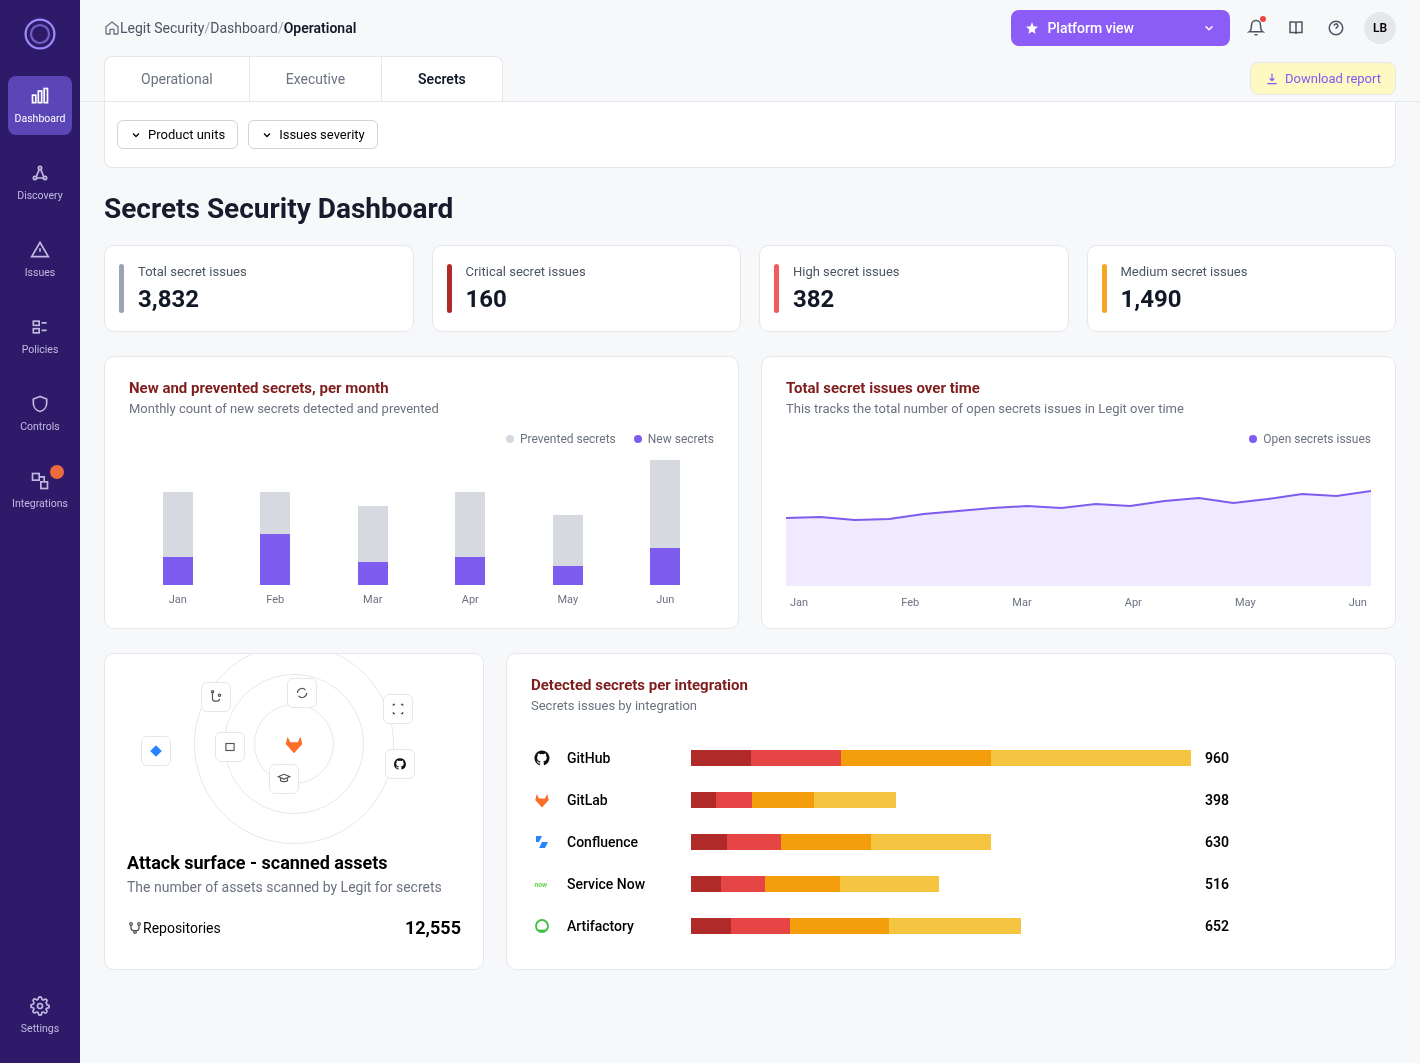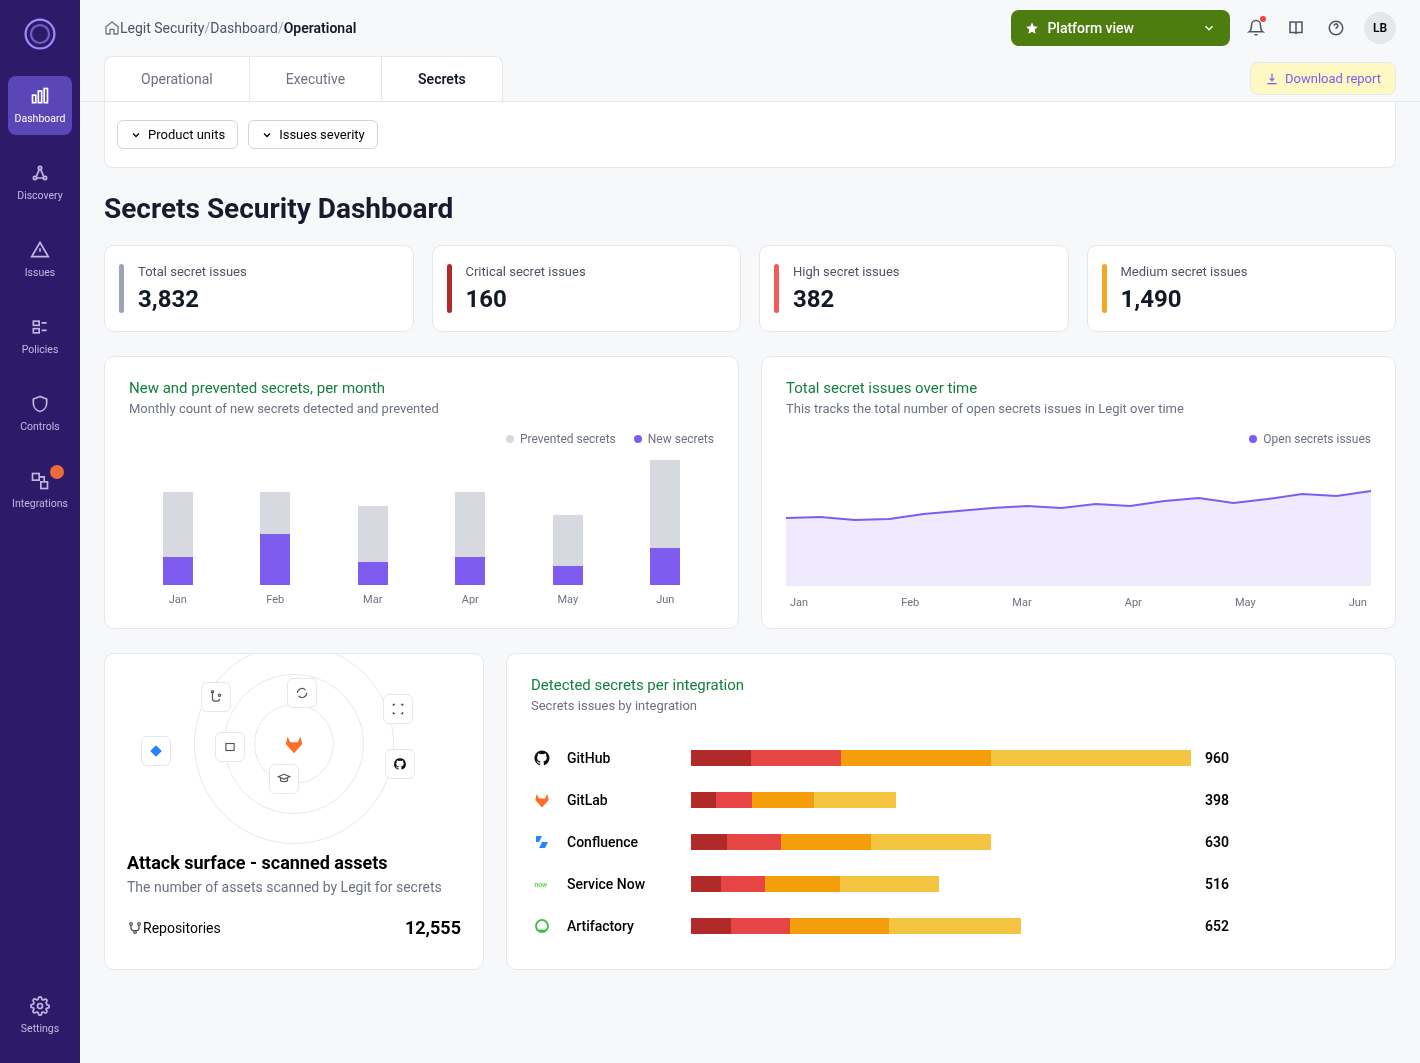--- a/index.html
+++ b/index.html
@@ -14,21 +14,21 @@
   .nav-spacer { flex: 1; }
   .badge { position: absolute; top: 4px; right: 8px; width: 14px; height: 14px; background: #ec6b3e; border-radius: 50%; font-size: 8px; display:flex;align-items:center;justify-content:center;color:#fff;}
   
   
   .main { flex: 1; display: flex; flex-direction: column; overflow: hidden; }
   .topbar { height: 56px; display: flex; align-items: center; padding: 0 24px; background: #f7f8fa; }
   .breadcrumb { display: flex; align-items: center; gap: 0; font-size: 14px; color: #4b5563; }
   .breadcrumb .sep { color: #9ca3af; }
   .breadcrumb .current { color: #111827; font-weight: 600; }
   .top-spacer { flex: 1; }
-  .platform-btn { background: #4d7c0f; color: #fff; border: none; border-radius: 8px; padding: 0 14px; height: 36px; display: flex; align-items: center; gap: 8px; font-size: 14px; font-weight: 500; cursor: pointer; }
+  .platform-btn { background: #8b5cf6; color: #fff; border: none; border-radius: 8px; padding: 0 14px; height: 36px; display: flex; align-items: center; gap: 8px; font-size: 14px; font-weight: 500; cursor: pointer; }
   .platform-btn svg { width: 14px; height: 14px; }
   .icon-btn { width: 28px; height: 28px; display: flex; align-items: center; justify-content: center; margin-left: 12px; color: #4b5563; cursor: pointer; position: relative; }
   .icon-btn .dot { position: absolute; top: 2px; right: 4px; width: 6px; height: 6px; background: #ef4444; border-radius: 50%; }
   .avatar { width: 32px; height: 32px; border-radius: 50%; background: #e5e7eb; display: flex; align-items: center; justify-content: center; font-size: 12px; font-weight: 600; margin-left: 14px; cursor: pointer; }
   
   .tabs-wrap { display:flex; align-items: stretch; border-bottom: 1px solid #e5e7eb; background:#f7f8fa; }
   .tabs { display: flex; background: #fff; border: 1px solid #e5e7eb; border-bottom: none; border-top-left-radius:8px; border-top-right-radius:8px; margin-left:24px;}
   .tab { padding: 14px 36px; font-size: 14px; color: #6b7280; cursor: pointer; border-right:1px solid #e5e7eb;}
   .tab:last-child{border-right:none;}
   .tab.active { color: #111827; font-weight: 600; }
@@ -42,21 +42,21 @@
   .page-title { font-size: 28px; font-weight: 700; color: #1a1a2e; margin-bottom: 20px; }
   
   .stats-row { display: flex; gap: 18px; margin-bottom: 24px; }
   .stat-card { flex: 1; background: #fff; border: 1px solid #e5e7eb; border-radius: 10px; padding: 18px 18px 18px 14px; display: flex; gap: 14px; }
   .stat-bar { width: 5px; border-radius: 3px; }
   .stat-label { font-size: 13px; color: #4b5563; margin-bottom: 6px; }
   .stat-value { font-size: 24px; font-weight: 700; color: #111827; }
   
   .chart-row { display: flex; gap: 22px; margin-bottom: 24px; }
   .chart-card { flex: 1; background: #fff; border: 1px solid #e5e7eb; border-radius: 10px; padding: 22px 24px; }
-  .chart-title { font-size: 15px; font-weight: 400; color: #15803d; margin-bottom: 4px;}
+  .chart-title { font-size: 15px; font-weight: 700; color: #7f1d1d; margin-bottom: 4px;}
   .chart-sub { font-size: 13px; color: #6b7280; margin-bottom: 16px; }
   .legend { display:flex; justify-content:flex-end; gap:18px; font-size:12px; color:#6b7280; margin-bottom:10px;}
   .legend-item { display:flex; align-items:center; gap:6px;}
   .legend-dot { width:8px;height:8px;border-radius:50%;}
   
   .bar-chart { display:flex; align-items:flex-end; justify-content:space-around; height:150px; }
   .bar-group { display:flex; flex-direction:column; align-items:center; gap:8px; width:44px;}
   .bar-col { width:30px; display:flex; flex-direction:column; justify-content:flex-end; height:130px;}
   .bar-seg {width:100%;}
   .bar-label { font-size:11px; color:#6b7280;}

